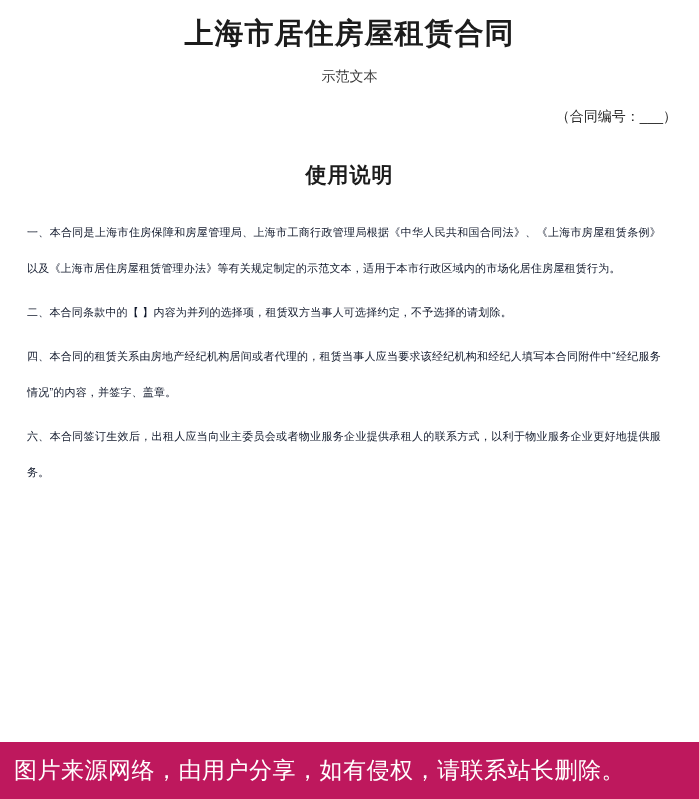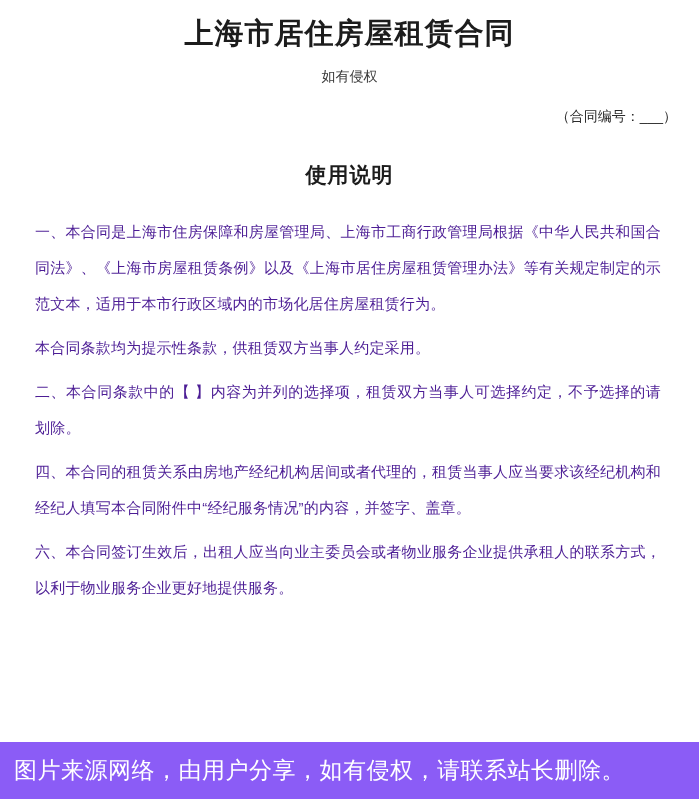--- a/index.html
+++ b/index.html
@@ -78,41 +78,41 @@
     color: #1c1c1c;
     line-height: 1.4;
   }
 
   
   .para-wrap {
     padding: 12px 38px 0 27px;
   }
 
   .doc-para {
-    margin: 0 0 8px 8px;
-    font-size: 15px;
+    margin: 0 0 8px 0;
+    font-size: 11px;
     line-height: 36px;
     text-align: justify;
     text-justify: inter-ideograph;
-    color: #4c1d95;
+    color: #0f172a;
     letter-spacing: 0.2px;
   }
 
   .doc-para:last-child {
     margin-bottom: 0;
   }
 
   
   .footer-bar {
     position: absolute;
     left: 0;
     bottom: 0;
     width: 699px;
     height: 57px;
-    background: #8b5cf6;
+    background: #be185d;
     display: flex;
     align-items: center;
   }
 
   .footer-text {
     padding-left: 14px;
     color: #ffffff;
     font-family: "Liberation Serif", "DejaVu Serif", serif;
     font-size: 23px;
     line-height: 1.2;
@@ -122,29 +122,28 @@
 </style>
 </head>
 <body>
 
 <div id="doc-root">
 
   <div class="doc-body">
 
     <h1 class="doc-title">上海市居住房屋租赁合同</h1>
 
-    <div class="doc-subtitle">如有侵权</div>
+    <div class="doc-subtitle">示范文本</div>
 
     <div class="contract-no">（合同编号：___）</div>
 
     <h2 class="section-heading">使用说明</h2>
 
     <div class="para-wrap">
       <p class="doc-para">一、本合同是上海市住房保障和房屋管理局、上海市工商行政管理局根据《中华人民共和国合同法》、《上海市房屋租赁条例》以及《上海市居住房屋租赁管理办法》等有关规定制定的示范文本，适用于本市行政区域内的市场化居住房屋租赁行为。</p>
-      <p class="doc-para">本合同条款均为提示性条款，供租赁双方当事人约定采用。</p>
       <p class="doc-para">二、本合同条款中的【 】内容为并列的选择项，租赁双方当事人可选择约定，不予选择的请划除。</p>
       <p class="doc-para">四、本合同的租赁关系由房地产经纪机构居间或者代理的，租赁当事人应当要求该经纪机构和经纪人填写本合同附件中“经纪服务情况”的内容，并签字、盖章。</p>
       <p class="doc-para">六、本合同签订生效后，出租人应当向业主委员会或者物业服务企业提供承租人的联系方式，以利于物业服务企业更好地提供服务。</p>
     </div>
 
   </div>
 
   <div class="footer-bar">
     <div class="footer-text">图片来源网络，由用户分享，如有侵权，请联系站长删除。</div>
   </div>

